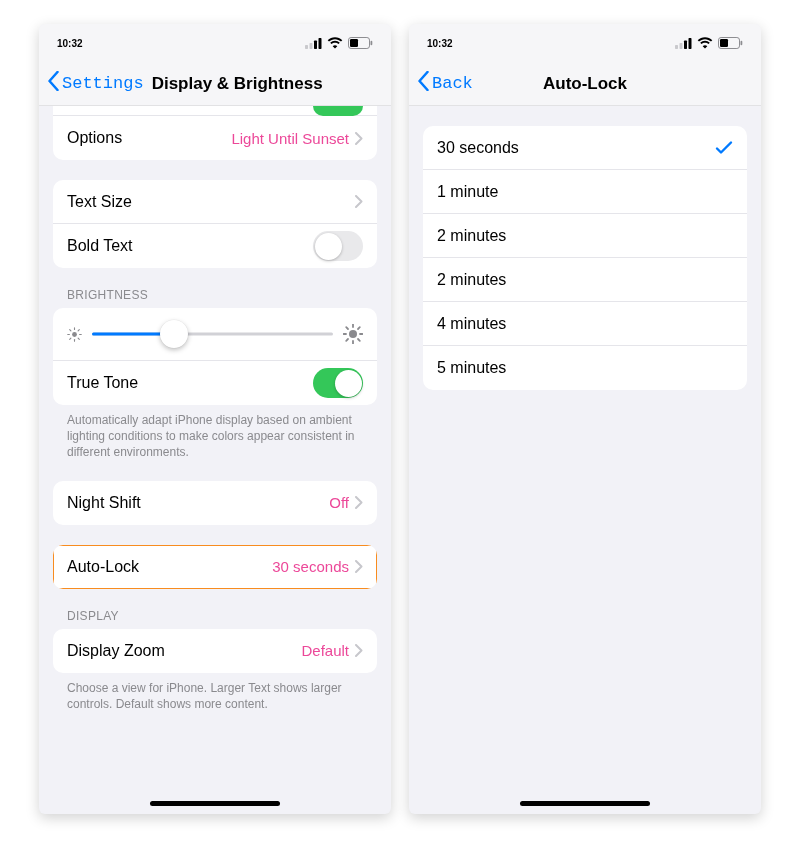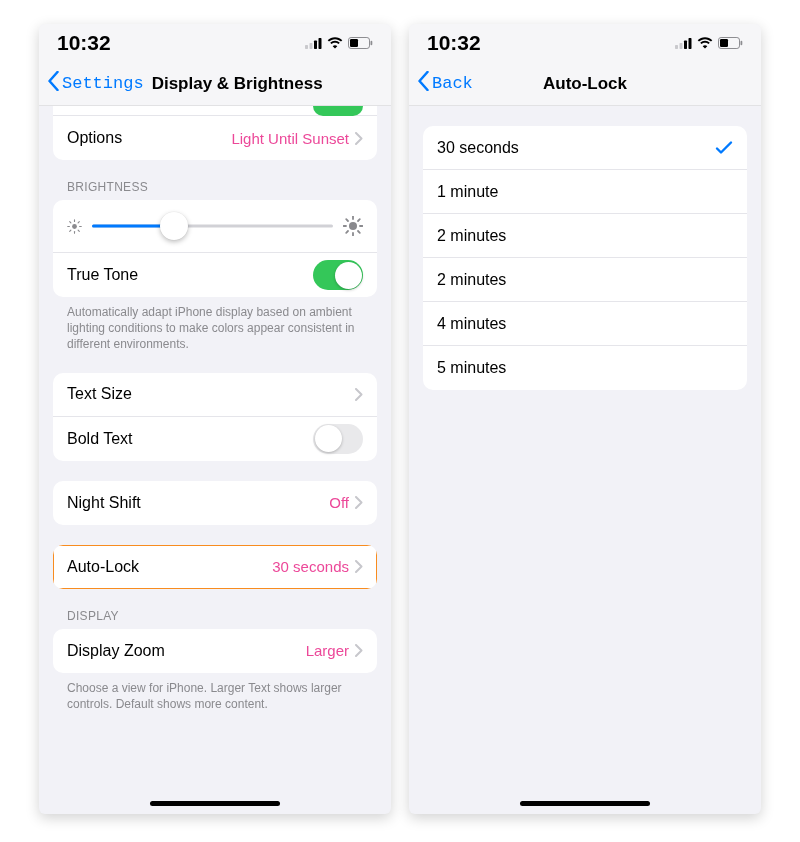--- a/index.html
+++ b/index.html
@@ -28,21 +28,21 @@
     display: flex;
     flex-direction: column;
   }
   
   .status-bar {
     height: 38px;
     display: flex;
     align-items: center;
     justify-content: space-between;
     padding: 0 18px;
-    font-size: 21px;
+    font-size: 10px;
     font-weight: 600;
     color: #000;
     background: #f6f6f8;
   }
   .status-right { display: flex; align-items: center; gap: 5px; }
   .status-right svg { display: block; }
   
   .navbar {
     height: 44px;
     display: flex;
@@ -281,20 +281,39 @@
           <div class="toggle-partial"></div>
         </div>
         <div class="row">
           <span class="label">Options</span>
           <span class="detail">Light Until Sunset</span>
           <span class="chev">
               <svg viewBox="0 0 8 13">
                 <path d="M1 1l5.5 5.5L1 12" stroke="#c7c7cc" stroke-width="2" fill="none" stroke-linecap="round" stroke-linejoin="round"></path>
               </svg>
             </span>
+        </div>
+      </div>
+
+      <div class="group">
+        <div class="group-list">
+          <div class="row">
+            <span class="label">Text Size</span>
+            <span class="chev">
+                <svg viewBox="0 0 8 13">
+                  <path d="M1 1l5.5 5.5L1 12" stroke="#c7c7cc" stroke-width="2" fill="none" stroke-linecap="round" stroke-linejoin="round"></path>
+                </svg>
+              </span>
+          </div>
+          <div class="row">
+            <span class="label">Bold Text</span>
+            <div class="toggle">
+                <div class="knob"></div>
+              </div>
+          </div>
         </div>
       </div>
 
       <div class="group">
         <div class="group-header">BRIGHTNESS</div>
         <div class="group-list">
           <div class="slider-row">
             <span class="sun-icon">
               <svg width="15" height="15" viewBox="0 0 20 20">
                   <circle cx="10" cy="10" r="3.2" fill="#8a8a8e"></circle>
@@ -337,39 +356,20 @@
                 <div class="knob"></div>
               </div>
           </div>
         </div>
         <div class="group-footer">Automatically adapt iPhone display based on ambient lighting conditions to make colors appear consistent in different environments.</div>
       </div>
 
       <div class="group">
         <div class="group-list">
           <div class="row">
-            <span class="label">Text Size</span>
-            <span class="chev">
-                <svg viewBox="0 0 8 13">
-                  <path d="M1 1l5.5 5.5L1 12" stroke="#c7c7cc" stroke-width="2" fill="none" stroke-linecap="round" stroke-linejoin="round"></path>
-                </svg>
-              </span>
-          </div>
-          <div class="row">
-            <span class="label">Bold Text</span>
-            <div class="toggle">
-                <div class="knob"></div>
-              </div>
-          </div>
-        </div>
-      </div>
-
-      <div class="group">
-        <div class="group-list">
-          <div class="row">
             <span class="label">Night Shift</span>
             <span class="detail">Off</span>
             <span class="chev">
                 <svg viewBox="0 0 8 13">
                   <path d="M1 1l5.5 5.5L1 12" stroke="#c7c7cc" stroke-width="2" fill="none" stroke-linecap="round" stroke-linejoin="round"></path>
                 </svg>
               </span>
           </div>
         </div>
       </div>
@@ -386,21 +386,21 @@
               </span>
           </div>
         </div>
       </div>
 
       <div class="group">
         <div class="group-header">DISPLAY</div>
         <div class="group-list">
           <div class="row">
             <span class="label">Display Zoom</span>
-            <span class="detail">Larger</span>
+            <span class="detail">Default</span>
             <span class="chev">
                 <svg viewBox="0 0 8 13">
                   <path d="M1 1l5.5 5.5L1 12" stroke="#c7c7cc" stroke-width="2" fill="none" stroke-linecap="round" stroke-linejoin="round"></path>
                 </svg>
               </span>
           </div>
         </div>
         <div class="group-footer">Choose a view for iPhone. Larger Text shows larger controls. Default shows more content.</div>
       </div>
 

